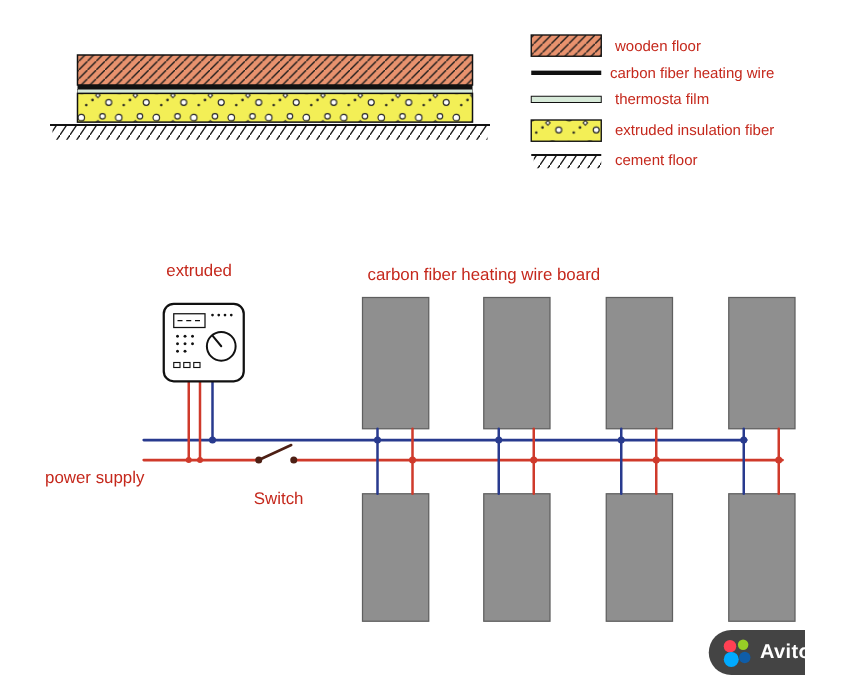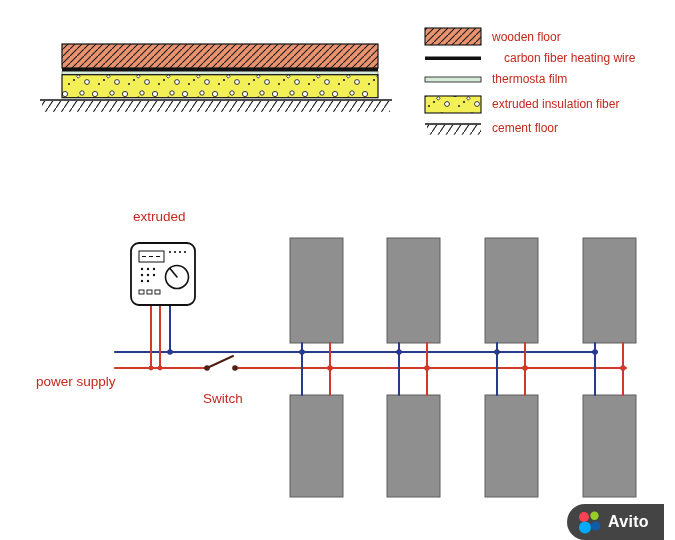--- a/index.html
+++ b/index.html
@@ -1,18 +1,18 @@
 <!DOCTYPE html>
 <html><head>
 <meta charset="utf-8">
 <style>
   html,body { margin:0; padding:0; background:#fff; }
   #stage {
     position:relative; width:644px; height:540px; background:#ffffff;
-    overflow:hidden; font-family:"Liberation Sans", sans-serif;padding-left:20px;
+    overflow:hidden; font-family:"Liberation Sans", sans-serif;
   }
   #gfx { position:absolute; left:0; top:0; }
   .lbl {
     position:absolute; color:#c5281c; font-size:13.5px; line-height:15px;
     white-space:nowrap; font-family:"Liberation Sans", sans-serif;
   }
   .legend-label {
     position:absolute; color:#c5281c; font-size:12px; line-height:14px;
     white-space:nowrap; font-family:"Liberation Sans", sans-serif;
   }
@@ -143,26 +143,27 @@
       <line x1="177" y1="277" x2="170" y2="268.5" stroke="#111" stroke-width="1.6" stroke-linecap="round"></line>
       <g fill="#fff" stroke="#111" stroke-width="0.9">
         <rect x="139" y="290" width="5" height="4"></rect>
         <rect x="147" y="290" width="5" height="4"></rect>
         <rect x="155" y="290" width="5" height="4"></rect>
       </g>
     </g>
   </svg>
 
   <div class="legend-label" style="left:492px; top:30px">wooden floor</div>
-  <div class="legend-label" style="left:504px; top:51px">carbon fiber heating wire</div>
+  <div class="legend-label" style="left:488px; top:51px">carbon fiber heating wire</div>
   <div class="legend-label" style="left:492px; top:72px">thermosta film</div>
   <div class="legend-label" style="left:492px; top:97px">extruded insulation fiber</div>
   <div class="legend-label" style="left:492px; top:121px">cement floor</div>
 
   <div class="lbl" style="left:133px; top:209px">extruded</div>
+  <div class="lbl" style="left:294px; top:212px">carbon fiber heating wire board</div>
   <div class="lbl" style="left:36px;  top:374px">power supply</div>
   <div class="lbl" style="left:203px; top:391px">Switch</div>
 
   <div class="watermark">
     <svg width="23" height="23" viewBox="0 0 23 23">
       <circle cx="6" cy="6" r="5" fill="#ff4053"></circle>
       <circle cx="16.5" cy="4.8" r="4.2" fill="#97cf26"></circle>
       <circle cx="7" cy="16.5" r="6" fill="#00aaff"></circle>
       <circle cx="17.8" cy="15" r="4.6" fill="#0f5da8"></circle>
     </svg>

